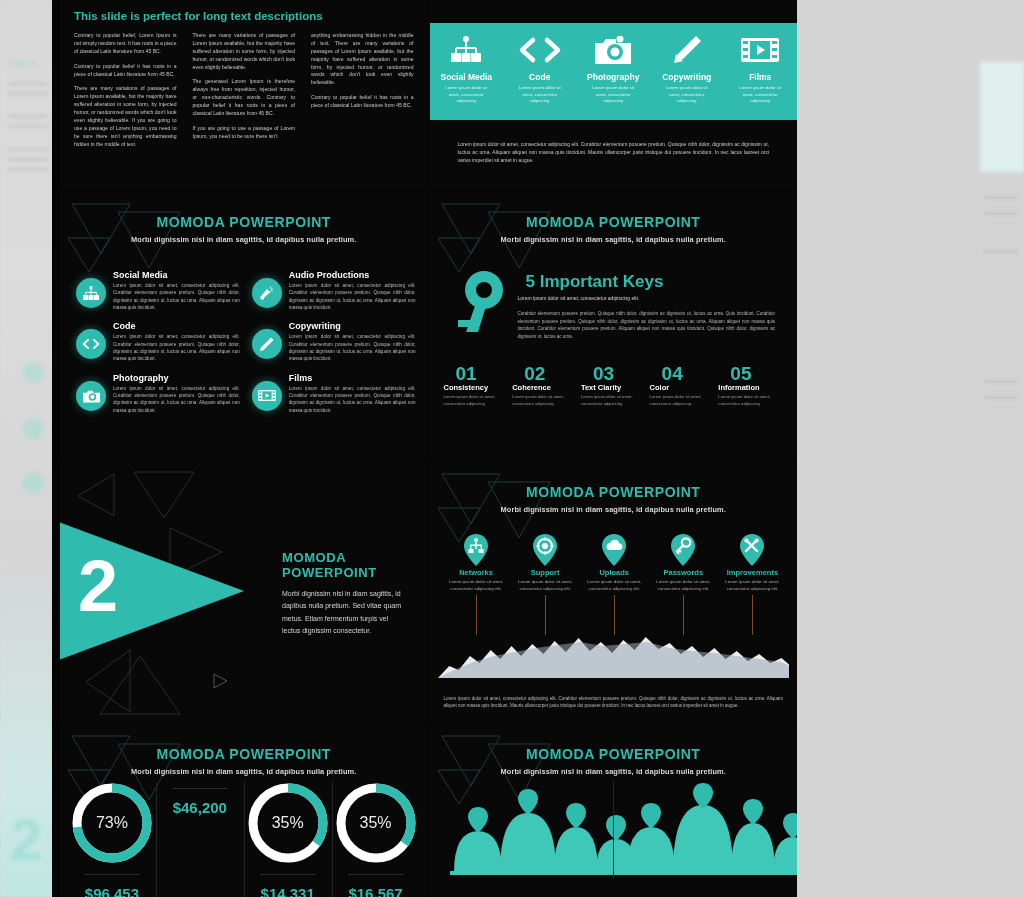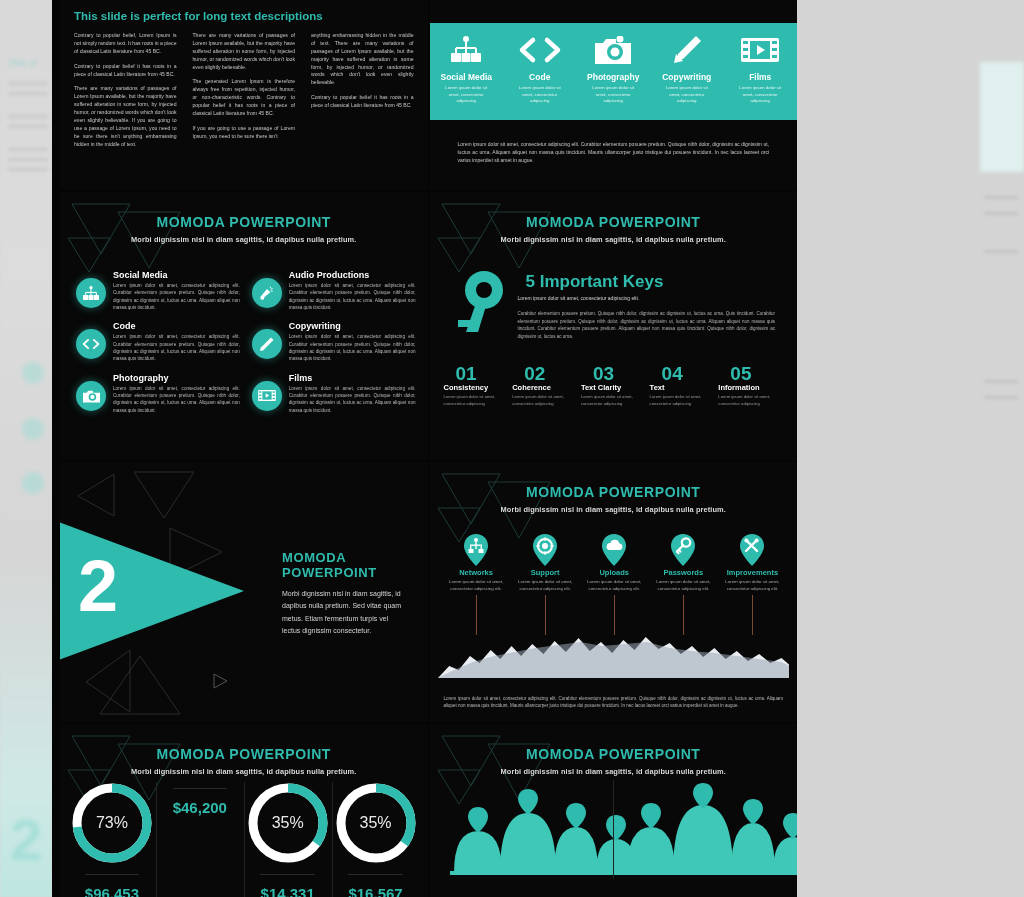--- a/index.html
+++ b/index.html
@@ -413,21 +413,21 @@
         <div class="lab">Coherence</div>
         <div class="dsc">Lorem ipsum dolor sit amet, consectetur adipiscing</div>
       </div>
       <div class="s4-n">
         <div class="num">03</div>
         <div class="lab">Text Clarity</div>
         <div class="dsc">Lorem ipsum dolor sit amet, consectetur adipiscing</div>
       </div>
       <div class="s4-n">
         <div class="num">04</div>
-        <div class="lab">Text</div>
+        <div class="lab">Color</div>
         <div class="dsc">Lorem ipsum dolor sit amet, consectetur adipiscing</div>
       </div>
       <div class="s4-n">
         <div class="num">05</div>
         <div class="lab">Information</div>
         <div class="dsc">Lorem ipsum dolor sit amet, consectetur adipiscing</div>
       </div>
     </div>
   </div>
 

